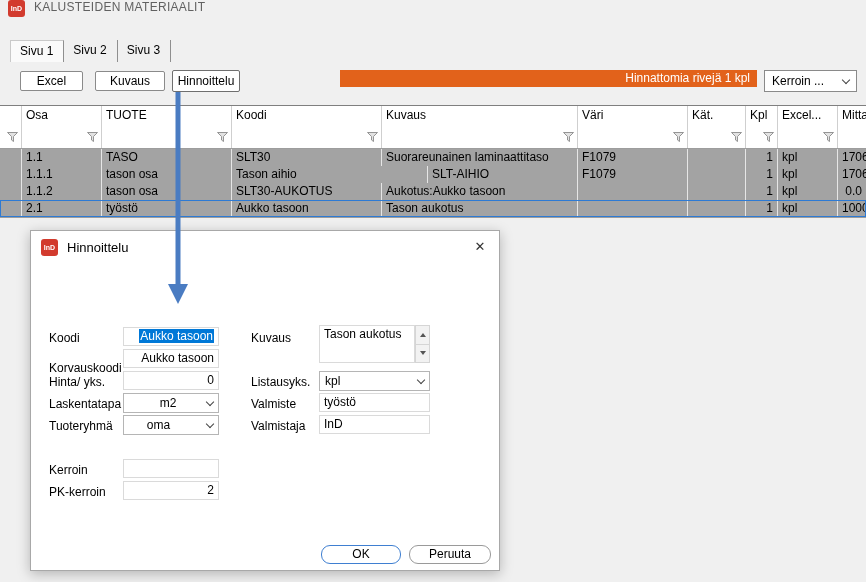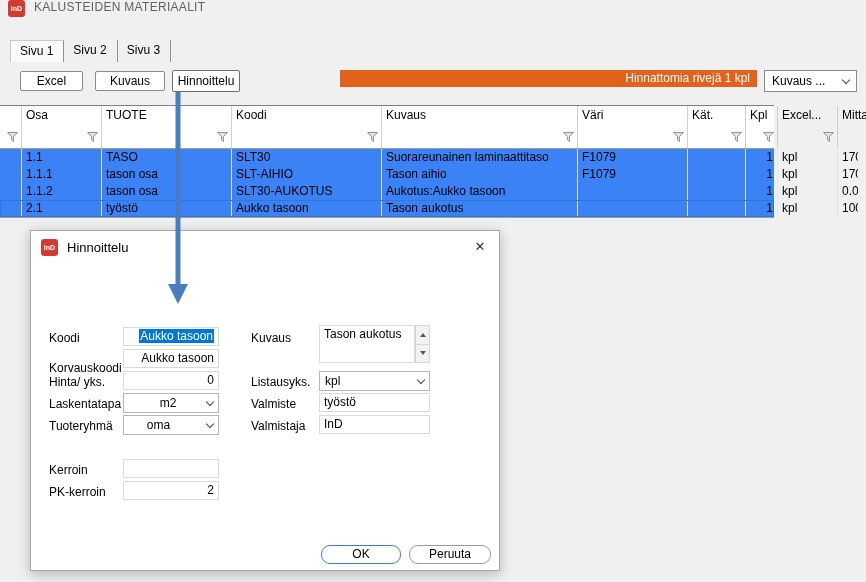--- a/index.html
+++ b/index.html
@@ -22,21 +22,21 @@
   .tab.active { background:#fafafa; border-top:1px solid #c9c9c9; border-left:1px solid #c9c9c9; }
   
   .btn { position:absolute; background:#fff; border:1px solid #8a8a8a; border-radius:2px; font-size:12px; text-align:center; line-height:18px; font-family:"Liberation Sans", sans-serif; }
   .btn-excel { left:20px; top:71px; width:63px; height:20px; }
   .btn-kuvaus { left:95px; top:71px; width:70px; height:20px; }
   .btn-hinnoittelu { left:172px; top:70px; width:68px; height:22px; line-height:20px; border-color:#6f6f6f; }
   .banner { position:absolute; left:340px; top:70px; width:417px; height:17px; background:#e2621b; color:#fff; text-align:right; padding-right:7px; line-height:17px; }
   .filter-select { position:absolute; left:764px; top:70px; width:93px; height:22px; background:#fff; border:1px solid #8a8a8a; display:flex; align-items:center; justify-content:space-between; padding:0 7px 0 7px; }
   .chev { width:6px; height:6px; border-right:1.4px solid #444; border-bottom:1.4px solid #444; transform:rotate(45deg); margin-top:-3px; flex:0 0 auto; }
   
-  .grid { position:absolute; top:105px; left:0; width:774px; background:#3b82f6; border-top:1px solid #7f7f7f; border-bottom:1px solid #9d9d9d; }
+  .grid { position:absolute; top:105px; left:0; width:866px; background:#a3a3a3; border-top:1px solid #7f7f7f; border-bottom:1px solid #9d9d9d; }
   .thead { display:flex; height:43px; border-bottom:1px solid #9d9d9d; background:#fff; }
   .th { position:relative; padding:2px 4px; border-right:1px solid #cfcfcf; }
   .th .funnel { position:absolute; right:3px; bottom:3px; }
   .trow { display:flex; height:17px; }
   .td { padding:1px 4px; border-right:1px solid #e6e6e6; white-space:nowrap; overflow:hidden; line-height:14px; }
   .trow.selected { outline:1px solid #2d7ad4; outline-offset:-1px; }
   .c0 { width:22px; flex:0 0 auto; }
   .c1 { width:80px; flex:0 0 auto; }
   .c2 { width:130px; flex:0 0 auto; }
   .c3 { width:150px; flex:0 0 auto; }
@@ -82,21 +82,21 @@
   <div class="tab active">Sivu 1</div>
   <div class="tab">Sivu 2</div>
   <div class="tab">Sivu 3</div>
 </div>
 
 <button class="btn btn-excel">Excel</button>
 <button class="btn btn-kuvaus">Kuvaus</button>
 <button class="btn btn-hinnoittelu">Hinnoittelu</button>
 <div class="banner">Hinnattomia rivejä 1 kpl</div>
 <div class="filter-select">
-  <span>Kuvaus ...</span>
+  <span>Kerroin ...</span>
   <span class="chev"></span>
 </div>
 
 <div class="grid">
   <div class="thead">
     <div class="th c0">
       <span class="funnel"><svg width="11" height="10" viewBox="0 0 11 10">
             <path d="M0.5 0.5 h10 l-4 4 v5 l-2 -1.5 v-3.5 z" fill="#e3e3e3" stroke="#8a8a8a" stroke-width="0.9"></path>
           </svg></span>
     </div>
@@ -162,22 +162,22 @@
     <div class="td c5">F1079</div>
     <div class="td c6"></div>
     <div class="td c7">1</div>
     <div class="td c8">kpl</div>
     <div class="td c9">1706</div>
   </div>
   <div class="trow">
     <div class="td c0"></div>
     <div class="td c1">1.1.1</div>
     <div class="td c2">tason osa</div>
+    <div class="td c4">Tason aihio</div>
     <div class="td c3">SLT-AIHIO</div>
-    <div class="td c4">Tason aihio</div>
     <div class="td c5">F1079</div>
     <div class="td c6"></div>
     <div class="td c7">1</div>
     <div class="td c8">kpl</div>
     <div class="td c9">1706</div>
   </div>
   <div class="trow">
     <div class="td c0"></div>
     <div class="td c1">1.1.2</div>
     <div class="td c2">tason osa</div>

